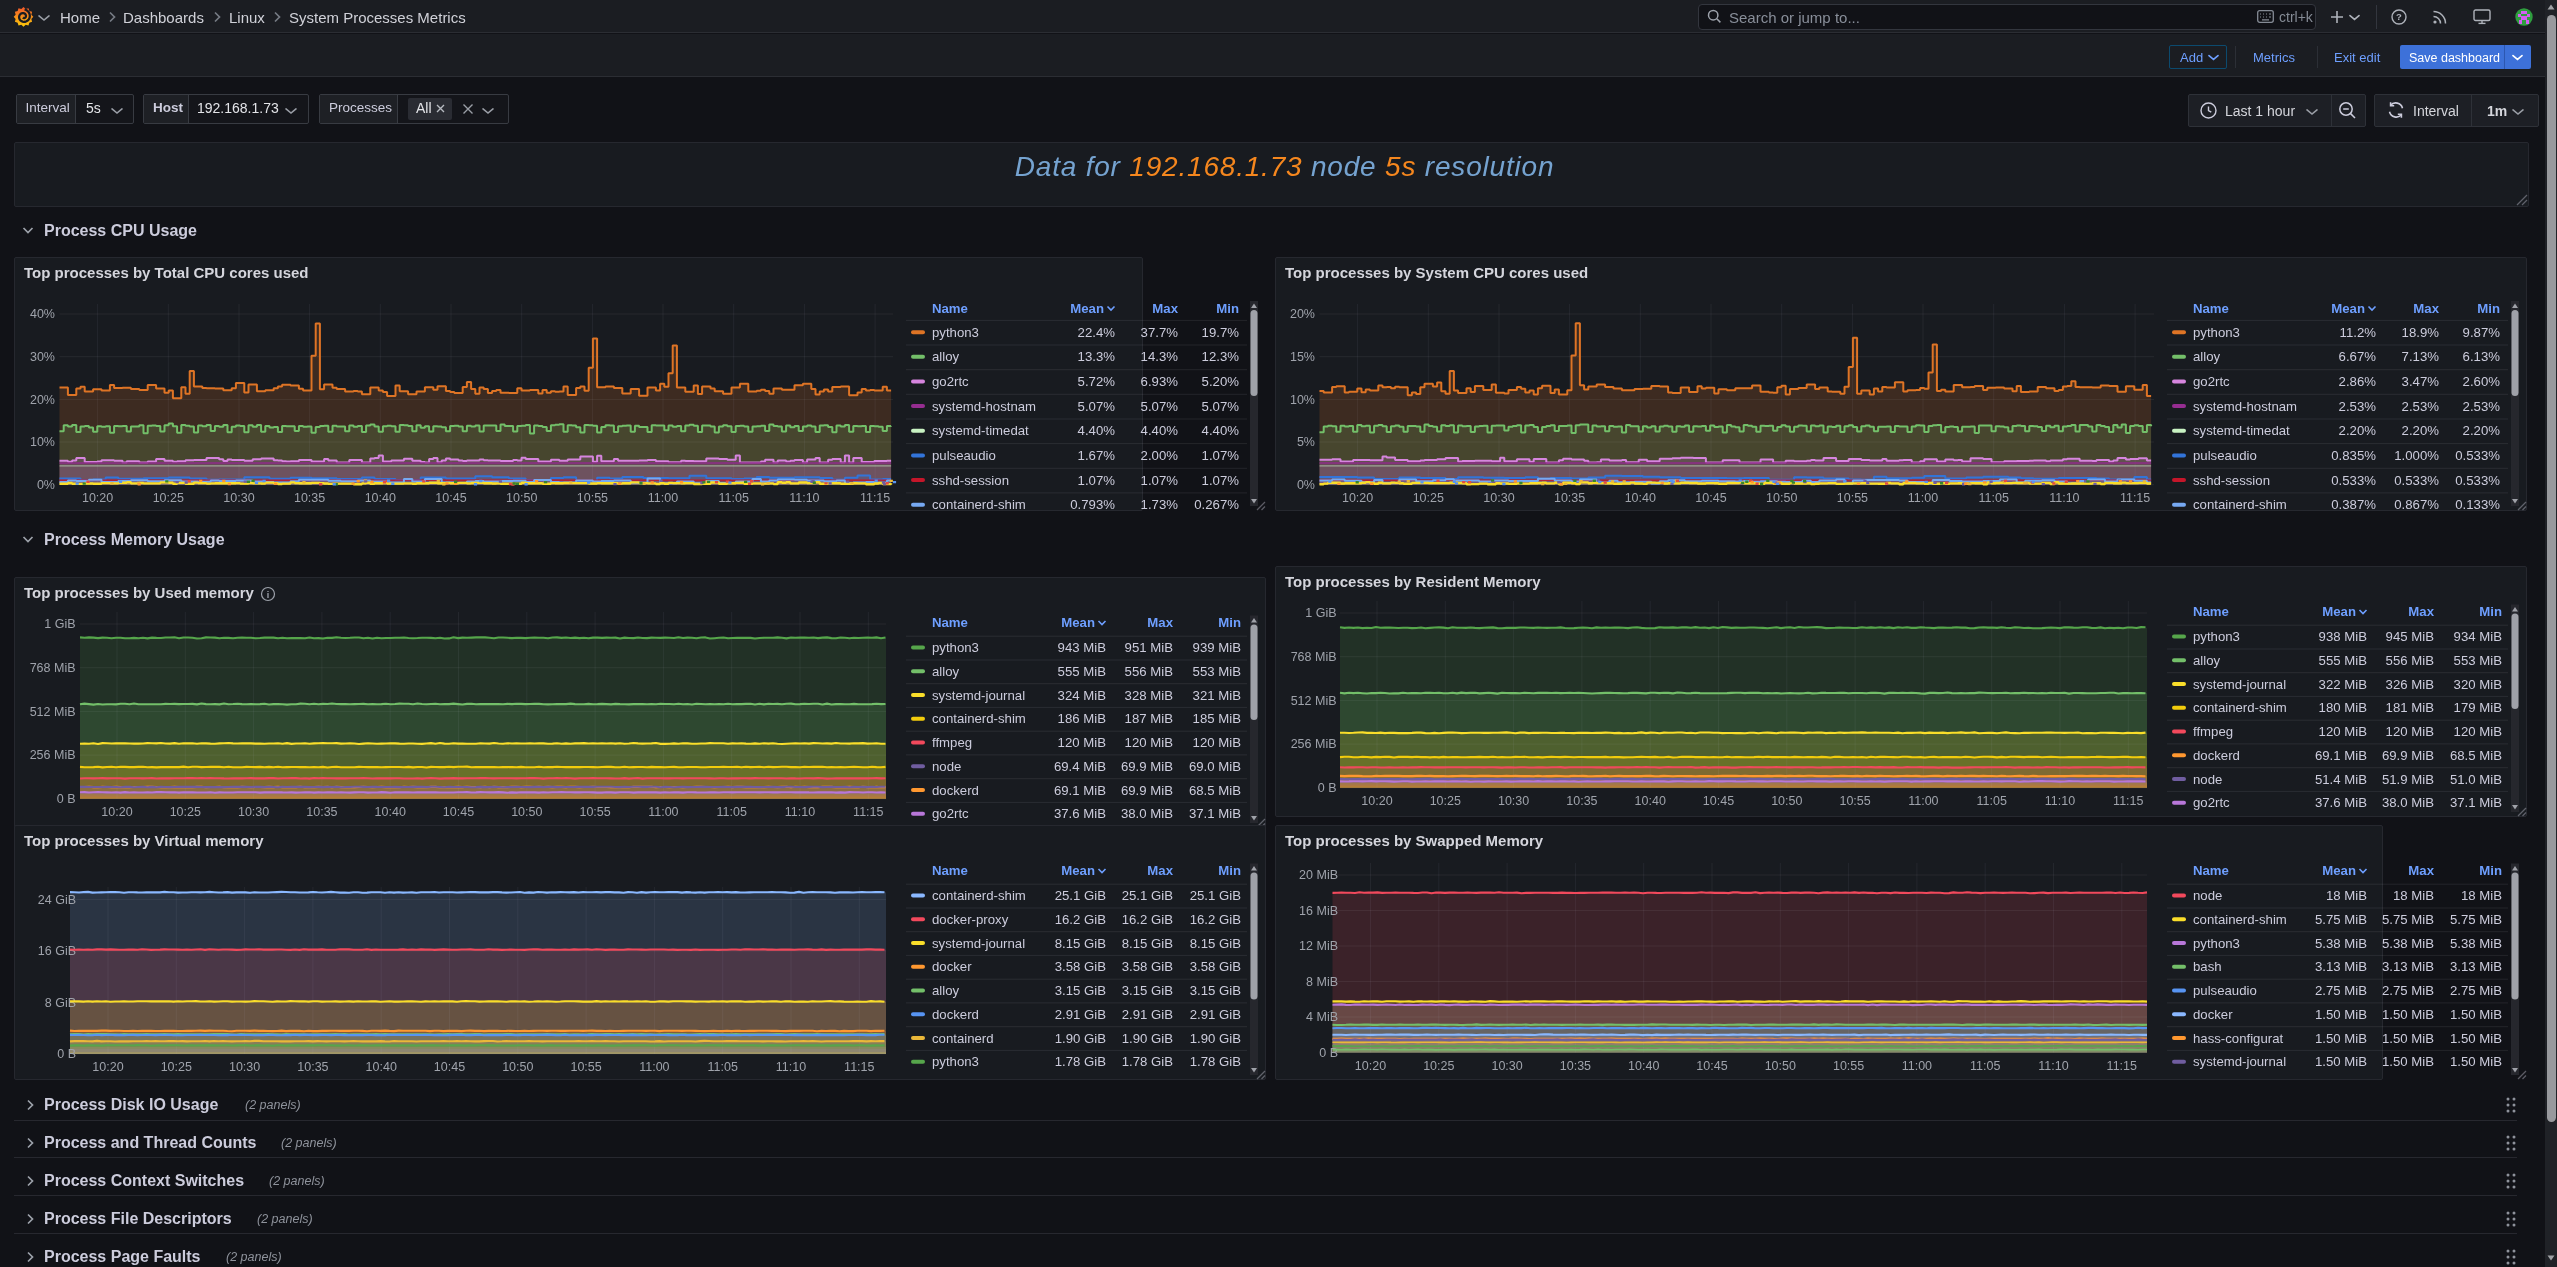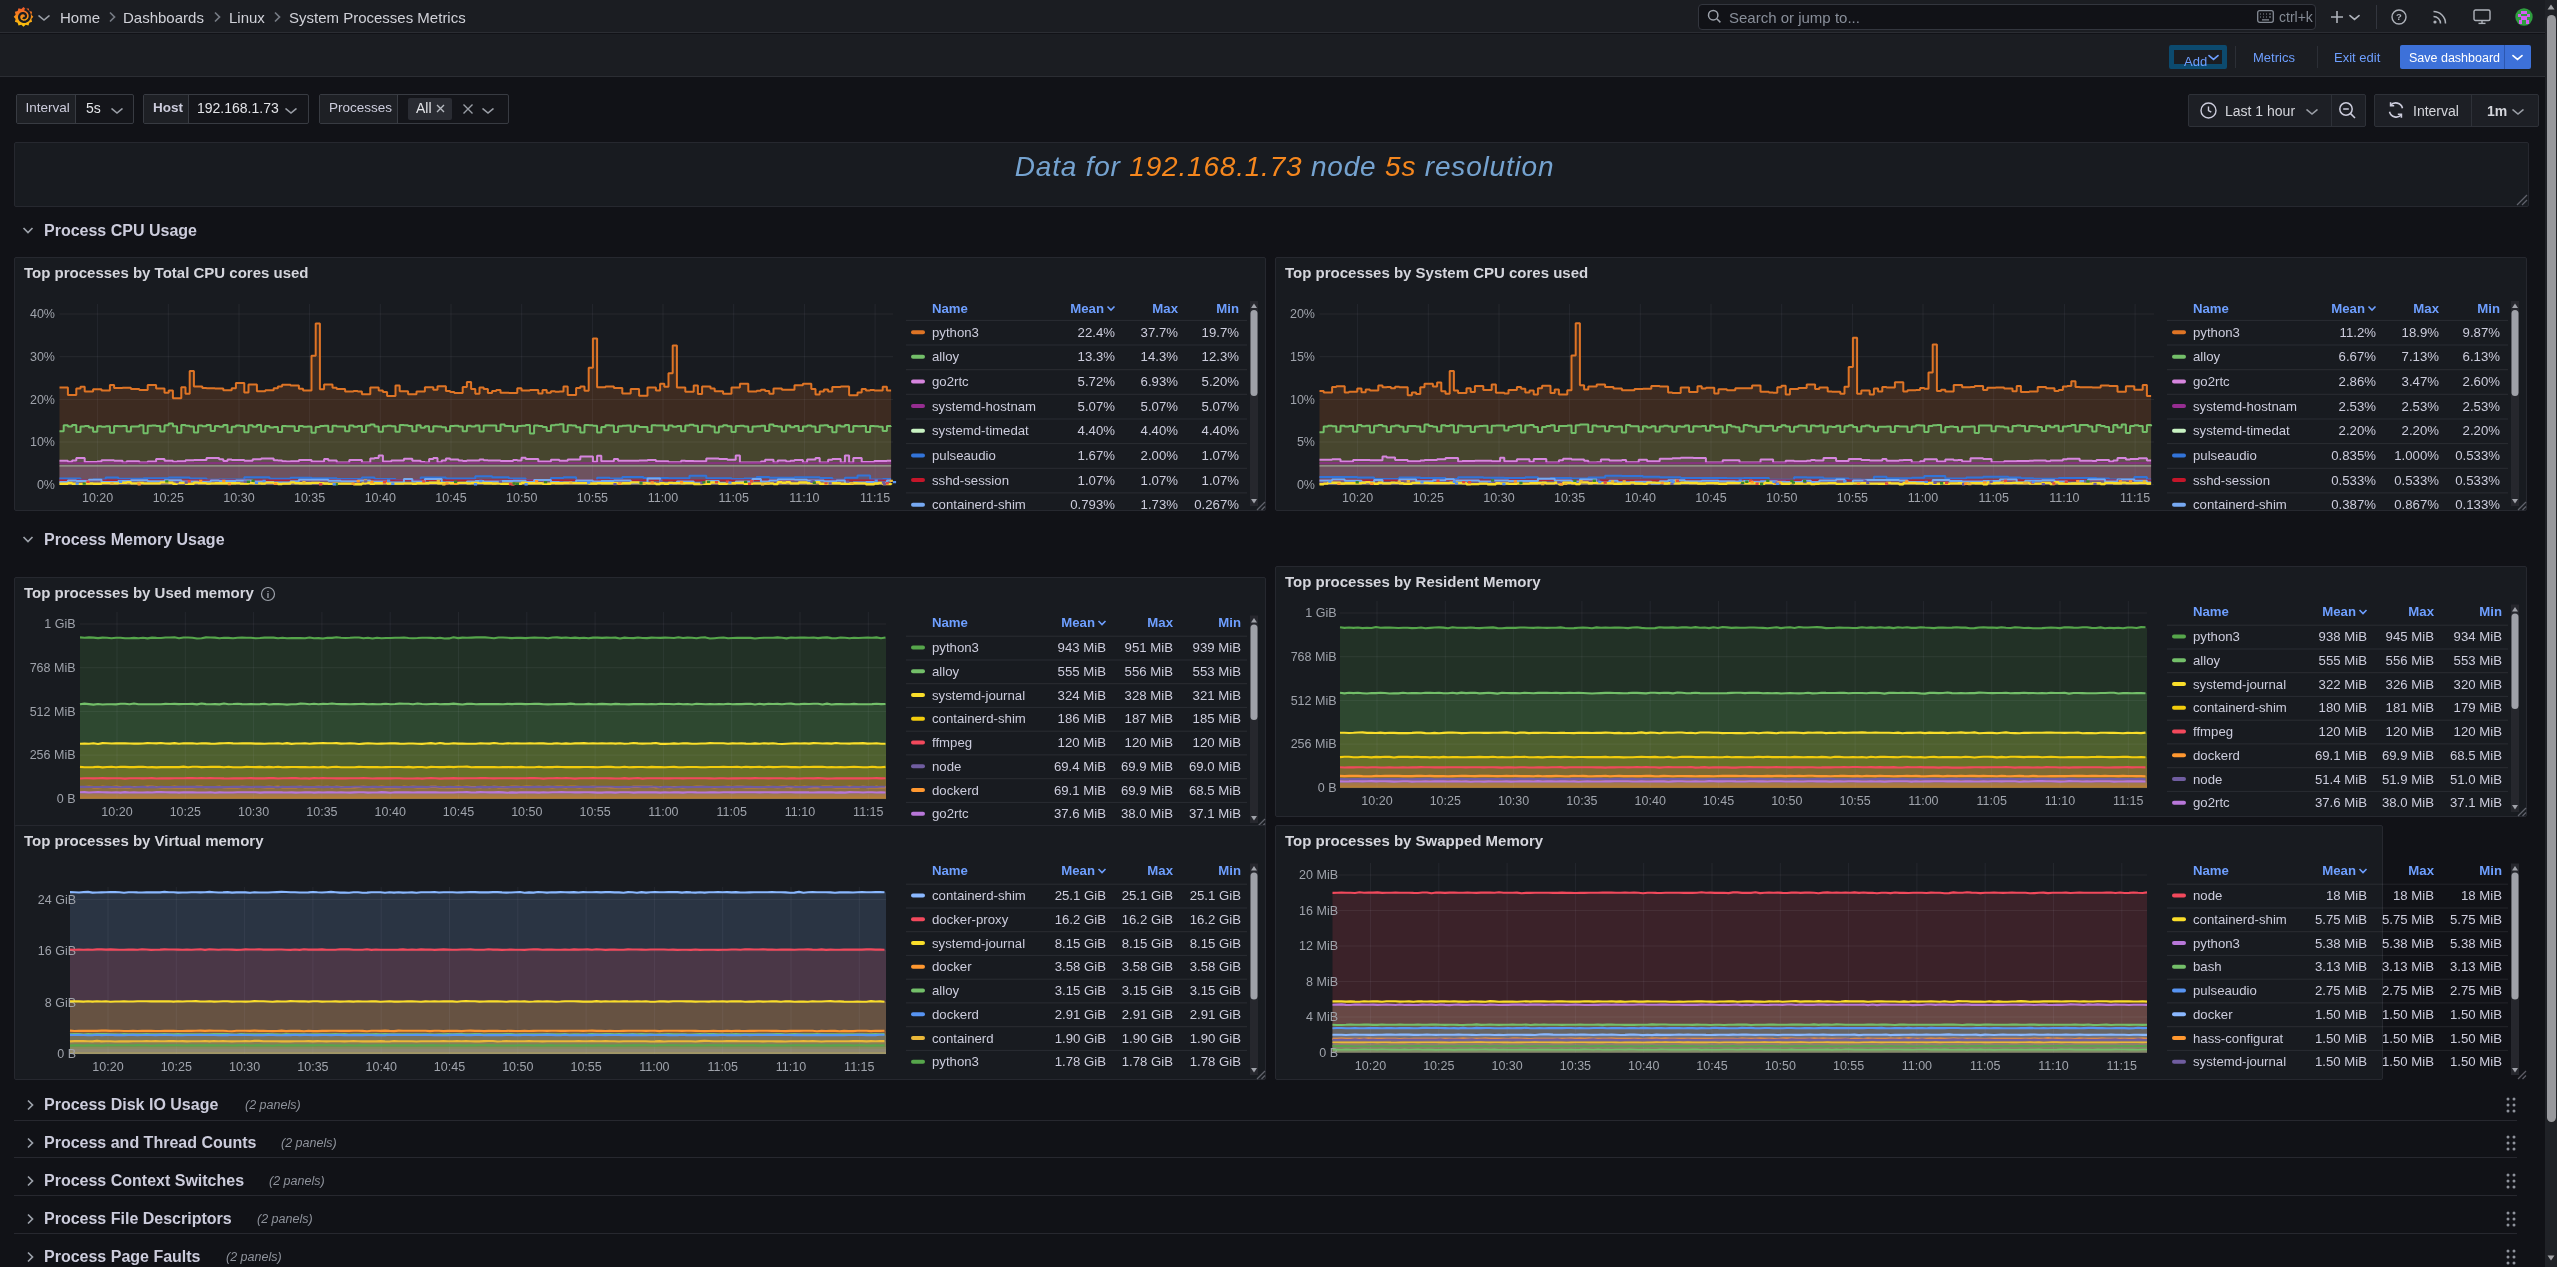--- a/index.html
+++ b/index.html
@@ -73,21 +73,21 @@
 <svg class="abs" style="left:2515px;top:8px" width="18" height="18" viewBox="0 0 18 18">
 <clipPath id="avc">
       <circle cx="9" cy="9" r="8.7"></circle>
     </clipPath>
 <g clip-path="url(#avc)">
       <rect width="18" height="18" fill="#2f9e3f"></rect>
 <path fill="#d45ef2" d="M6 3h6v3H6zM3 6h3v3H3zM12 6h3v3h-3zM6 8h6v4H6zM4 12h3v4H4zM11 12h3v4h-3z"></path>
     </g>
   </svg>
 <div class="abs" style="left:0;top:34px;width:2557px;height:43px;background:#1b1d22;border-bottom:1px solid #2b2d33"></div>
-<div class="abs" style="left:2169px;top:45px;width:58px;height:24px;border:5px solid #0c4a6e;border-radius:2px;color:#6e9fff;font-size:13px;font-weight:500;padding:4px 0 0 10px">Add</div>
+<div class="abs" style="left:2169px;top:45px;width:58px;height:24px;border:1px solid #0c4a6e;border-radius:2px;color:#6e9fff;font-size:13px;font-weight:500;padding:4px 0 0 10px">Add</div>
 <svg class="abs" style="left:2208px;top:53px" width="11" height="9" viewBox="0 0 11 9">
     <path d="M1 2.625l4.5 3.75 4.5 -3.75" stroke="#6e9fff" stroke-width="1.6" fill="none" stroke-linecap="round"></path>
   </svg>
 <div class="abs" style="left:2235px;top:46px;width:1px;height:22px;background:#2c2f36"></div>
 <div class="abs" style="left:2253px;top:50px;font-size:13px;font-weight:500;color:#6e9fff">Metrics</div>
 <div class="abs" style="left:2317px;top:46px;width:1px;height:22px;background:#2c2f36"></div>
 <div class="abs" style="left:2334px;top:50px;font-size:13px;font-weight:500;color:#6e9fff">Exit edit</div>
 <div class="abs" style="left:2400px;top:45px;width:131px;height:24px;background:#3d71d9;border-radius:2px"></div>
 <div class="abs" style="left:2409px;top:51px;font-size:12.5px;font-weight:500;color:#ffffff">Save dashboard</div>
 <div class="abs" style="left:2504px;top:45px;width:1px;height:24px;background:#2c57b0"></div>
@@ -159,21 +159,21 @@
     </g>
   </svg>
 <svg class="abs" style="left:22px;top:226px" width="12" height="8" viewBox="0 0 12 8">
     <path d="M1.5 2L6 6.5 10.5 2" stroke="#9da2ab" stroke-width="1.7" fill="none"></path>
   </svg>
 <div class="abs rowtitle" style="left:44px;top:222px">Process CPU Usage</div>
 <svg class="abs" style="left:22px;top:535px" width="12" height="8" viewBox="0 0 12 8">
     <path d="M1.5 2L6 6.5 10.5 2" stroke="#9da2ab" stroke-width="1.7" fill="none"></path>
   </svg>
 <div class="abs rowtitle" style="left:44px;top:531px">Process Memory Usage</div>
-<div class="panel" style="left:14px;top:257px;width:1252px;height:254px">
+<div class="panel" style="left:14px;top:257px;width:1129px;height:254px">
     <svg width="1252" height="254" viewBox="0 0 1252 254" style="position:absolute;left:0;top:0">
       <text x="9" y="20" class="ptitle">Top processes by Total CPU cores used</text>
       <path d="M44.5 129.5H48.7H52.9V137H57.1H61.3V130.5H65.5V128.8H69.7V133.6H73.9H78.1V131.2H82.3H86.5V132.5H90.7H94.9V127H99.1V130.1H103.3H107.5V129.7H111.7H115.9V131H120.1H124.3V132.1H128.5H132.7V127H136.9H141.1V130.5H145.3H149.5V134.7H153.7V132.6H157.9V140.3H162.1H166.3V129.2H170.5V135.8H174.7V113H178.9V128.4H183.1H187.3V130H191.5V130.2H195.7H199.9V130.4H204.1H208.3V132.3H212.5H216.7V130.3H220.9V125.1H225.1H229.3V134.6H233.5V126.5H237.7H241.9V133.2H246.1H250.3V132.2H254.5H258.7V130.2H262.9V128.6H267.1V126.7H271.3H275.5V127.6H279.7H283.9V130.8H288.1V132.5H292.3H296.5V97.8H300.7V65.6H304.9V131.3H309.1V126.6H313.3H317.5V129.8H321.7V131H325.9H330.1V133.4H334.3H338.5V132.9H342.7V133.5H346.9V136.2H351.1H355.3V129.5H359.5H363.7V132.6H367.9V134.1H372.1V138H376.3H380.5V127.5H384.7V133.3H388.9H393.1V136.2H397.3H401.5V133.5H405.7H409.9V129.3H414.1H418.3V131.8H422.5V128.2H426.7H430.9V133H435.1V134H439.3V134.9H443.5H447.7V129H451.9V123.9H456.1V131.1H460.3V135.7H464.5V129.4H468.7V131H472.9V135H477.1V133H481.3V132H485.5V134.8H489.7H493.9V135H498.1H502.3V130.2H506.5V132.6H510.7H514.9V131.9H519.1H523.3V135.4H527.5V132H531.7V134.8H535.9V133.3H540.1V133.7H544.3V133.4H548.5V128.6H552.7V136.9H556.9H561.1V130H565.3V128.5H569.5V132.7H573.7V109.8H577.9V80.6H582.1V129.2H586.3H590.5V128.6H594.7H598.9V130.1H603.1H607.3V135.4H611.5H615.7V131H619.9H624.1V137.7H628.3H632.5V129.5H636.7H640.9V132.6H645.1V125.8H649.3V128.8H653.5V115.3H657.7V87.4H661.9V129.6H666.1H670.3V133.8H674.5H678.7V127.5H682.9V136.1H687.1V128.4H691.3H695.5V130.5H699.7V133.2H703.9H708.1V135.7H712.3H716.5V129.6H720.7H724.9V125.8H729.1H733.3V133.6H737.5H741.7V132.8H745.9V131.7H750.1V133H754.3V135.7H758.5V130.5H762.7H766.9V131.7H771.1H775.3H779.5V127.2H783.7H787.9V125.8H792.1H796.3V131H800.5V136.6H804.7V133.4H808.9V131.4H813.1V133.6H817.3V128.9H821.5H825.7V128.6H829.9H834.1V137.2H838.3H842.5V134.6H846.7V131.1H850.9V132.5H855.1V132.1H859.3V132.6H863.5H867.7V128.7H871.9V132.5H876.1L876.1 132.5L876.1 226.7L44.5 226.7Z" fill="#DE7425" fill-opacity="0.19"></path>
       <path d="M44.5 173.2H48.7V167.2H52.9V168.6H57.1V167H61.3V174H65.5V168.6H69.7V168H73.9V169.5H78.1V173.7H82.3V168.3H86.5V168.7H90.7V168.3H94.9V174.7H99.1V167.9H103.3V168.3H107.5V167.9H111.7V173.4H115.9V168.5H120.1V168.4H124.3V167.3H128.5V175.2H132.7V167.7H136.9V167.4H141.1V167.9H145.3V173.5H149.5V167.3H153.7V165.6H157.9V168.3H162.1V174.8H166.3V166.9H170.5V167.7H174.7V168.4H178.9V174.6H183.1V167.4H187.3V168.3H191.5V166.9H195.7V173.1H199.9V168H204.1V168.7H208.3V167.1H212.5V174.2H216.7V168.8H220.9V167.6H225.1V168H229.3V174.3H233.5V167.2H237.7V168.8H241.9V166.9H246.1V173.8H250.3V168.1H254.5V169.5H258.7V169H262.9V174H267.1V168H271.3V168.3H275.5V168.2H279.7V173.1H283.9V167.9H288.1V168.7H292.3V168.5H296.5V174.7H300.7V168.9H304.9V167.9H309.1V167.7H313.3V173.8H317.5V167.8H321.7V168.6H325.9V168.6H330.1V173.3H334.3V167.6H338.5V168.8H342.7V168.1H346.9V174.1H351.1V167.6H355.3V166.6H359.5V168.4H363.7V173.7H367.9V168.3H372.1V167.8H376.3V168.2H380.5V173.8H384.7V167.1H388.9V167.3H393.1V168.1H397.3V173.3H401.5V167.3H405.7V169.8H409.9V168.2H414.1V173.6H418.3V168.3H422.5V168.6H426.7V169.2H430.9V173.2H435.1V168.1H439.3V167.8H443.5V168.4H447.7V173.2H451.9V167.7H456.1V168.5H460.3V167.4H464.5V173.5H468.7V167.5H472.9H477.1V167.5H481.3V173H485.5V166.6H489.7V168.1H493.9H498.1V173.5H502.3V168.1H506.5V167.8H510.7V167H514.9V175.6H519.1V167.5H523.3V168.1H527.5V169H531.7V172.9H535.9V167.2H540.1V166.7H544.3V166.3H548.5V173.8H552.7V167.3H556.9V167.4H561.1V169.2H565.3V174.5H569.5V167H573.7V167.3H577.9V167.8H582.1V174.5H586.3V169H590.5V167.3H594.7V167.5H598.9V174.1H603.1V168.3H607.3V167.8H611.5V167.4H615.7V173.8H619.9V167.8H624.1V169.1H628.3H632.5V173.9H636.7V167.3H640.9V167.4H645.1V167.5H649.3V172.3H653.5V167.6H657.7V168.7H661.9V168H666.1V173.2H670.3V167.6H674.5V166.7H678.7V167.7H682.9V173.9H687.1V167.6H691.3V167.4H695.5V168.5H699.7V174.6H703.9V168.6H708.1V167.3H712.3V168.2H716.5V174.1H720.7V168.1H724.9V167.7H729.1V168.4H733.3V173.8H737.5V168.4H741.7V168.2H745.9V167.8H750.1V172.9H754.3V166.6H758.5V168.1H762.7V168.6H766.9V173.4H771.1V167.5H775.3V169.2H779.5V167.9H783.7V172.9H787.9V168.6H792.1V167.6H796.3V168.5H800.5V173.9H804.7V167.5H808.9V167.3H813.1V168.9H817.3V174.3H821.5V167.4H825.7V168.5H829.9V166.9H834.1V173.8H838.3V168H842.5V168.2H846.7V167.9H850.9V174.1H855.1V168.1H859.3V168.2H863.5V168.7H867.7V173.1H871.9V168.1H876.1V167.9L876.1 167.9L876.1 226.7L44.5 226.7Z" fill="#73BF69" fill-opacity="0.19"></path>
       <path d="M44.5 202.8H48.7H52.9V203.8H57.1V202.5H61.3V200.1H65.5H69.7V204H73.9H78.1H82.3V203.6H86.5V202.2H90.7H94.9H99.1V202.8H103.3H107.5V204.5H111.7V203.3H115.9H120.1H124.3V204.5H128.5H132.7V203.5H136.9H141.1V201H145.3H149.5V202.8H153.7H157.9V203.8H162.1V203.2H166.3H170.5V202.3H174.7H178.9V201.9H183.1H187.3H191.5V200.1H195.7H199.9H204.1V201.3H208.3V203H212.5V201.4H216.7V201.9H220.9H225.1H229.3V202.7H233.5H237.7V201.2H241.9H246.1V200.6H250.3H254.5H258.7V202.2H262.9V202.4H267.1V203.3H271.3V203.4H275.5V203.3H279.7H283.9V201.9H288.1H292.3H296.5V203.5H300.7H304.9H309.1V201H313.3V202.5H317.5H321.7V204.5H325.9H330.1H334.3V201.9H338.5H342.7H346.9V204.5H351.1H355.3V200.4H359.5V199.9H363.7V197.6H367.9V203.6H372.1H376.3V202.6H380.5H384.7H388.9V200.8H393.1H397.3V202.8H401.5H405.7V203.9H409.9V204.5H414.1V200.9H418.3V199.9H422.5V204.3H426.7V202.5H430.9V200.5H435.1V201.5H439.3H443.5V202.4H447.7V203.1H451.9V202.5H456.1H460.3H464.5V201.4H468.7V202.2H472.9V202.4H477.1H481.3H485.5V203.1H489.7H493.9H498.1V201.9H502.3V202.4H506.5V199.7H510.7V201H514.9H519.1H523.3V203.4H527.5H531.7H535.9V201.7H540.1H544.3V202.7H548.5H552.7V201.4H556.9H561.1H565.3V198.4H569.5H573.7H577.9V203.8H582.1V197.7H586.3V203.3H590.5H594.7H598.9V201H603.1V202.8H607.3H611.5H615.7H619.9H624.1V202.6H628.3H632.5V202.1H636.7H640.9V203.2H645.1H649.3H653.5V204.2H657.7H661.9H666.1V202.8H670.3V202.9H674.5H678.7V203.3H682.9H687.1H691.3V200.5H695.5H699.7H703.9V201.1H708.1H712.3V201.8H716.5H720.7V197.6H724.9V204.5H729.1H733.3H737.5V204.4H741.7H745.9V203.5H750.1V201.7H754.3H758.5V204.5H762.7V202.6H766.9H771.1V203.6H775.3V202.8H779.5V201.9H783.7H787.9V204.5H792.1V201.5H796.3H800.5V200H804.7V204.5H808.9H813.1V201.7H817.3V200.9H821.5H825.7V204.4H829.9V197.6H834.1V204.4H838.3V199.9H842.5H846.7V204H850.9H855.1H859.3V203H863.5H867.7H871.9V202.8H876.1L876.1 202.8L876.1 226.7L44.5 226.7Z" fill="#D685DE" fill-opacity="0.19"></path>
       <path d="M44.5 205H48.7H52.9H57.1H61.3H65.5H69.7H73.9H78.1H82.3H86.5H90.7H94.9H99.1H103.3H107.5H111.7H115.9H120.1H124.3H128.5H132.7H136.9H141.1H145.3H149.5H153.7H157.9H162.1H166.3H170.5H174.7H178.9H183.1H187.3H191.5H195.7H199.9H204.1H208.3H212.5H216.7H220.9H225.1H229.3H233.5H237.7H241.9H246.1H250.3H254.5H258.7H262.9H267.1H271.3H275.5H279.7H283.9H288.1H292.3H296.5H300.7H304.9H309.1H313.3H317.5H321.7H325.9H330.1H334.3H338.5H342.7H346.9H351.1H355.3H359.5H363.7H367.9H372.1H376.3H380.5H384.7H388.9H393.1H397.3H401.5H405.7H409.9H414.1H418.3H422.5H426.7H430.9H435.1H439.3H443.5H447.7H451.9H456.1H460.3H464.5H468.7H472.9H477.1H481.3H485.5H489.7H493.9H498.1H502.3H506.5H510.7H514.9H519.1H523.3H527.5H531.7H535.9H540.1H544.3H548.5H552.7H556.9H561.1H565.3H569.5H573.7H577.9H582.1H586.3H590.5H594.7H598.9H603.1H607.3H611.5H615.7H619.9H624.1H628.3H632.5H636.7H640.9H645.1H649.3H653.5H657.7H661.9H666.1H670.3H674.5H678.7H682.9H687.1H691.3H695.5H699.7H703.9H708.1H712.3H716.5H720.7H724.9H729.1H733.3H737.5H741.7H745.9H750.1H754.3H758.5H762.7H766.9H771.1H775.3H779.5H783.7H787.9H792.1H796.3H800.5H804.7H808.9H813.1H817.3H821.5H825.7H829.9H834.1H838.3H842.5H846.7H850.9H855.1H859.3H863.5H867.7H871.9H876.1L876.1 205L876.1 226.7L44.5 226.7Z" fill="#8E2C89" fill-opacity="0.19"></path>
       <path d="M44.5 207.9H48.7H52.9H57.1H61.3H65.5H69.7H73.9H78.1H82.3H86.5H90.7H94.9H99.1H103.3H107.5H111.7H115.9H120.1H124.3H128.5H132.7H136.9H141.1H145.3H149.5H153.7H157.9H162.1H166.3H170.5H174.7H178.9H183.1H187.3H191.5H195.7H199.9H204.1H208.3H212.5H216.7H220.9H225.1H229.3H233.5H237.7H241.9H246.1H250.3H254.5H258.7H262.9H267.1H271.3H275.5H279.7H283.9H288.1H292.3H296.5H300.7H304.9H309.1H313.3H317.5H321.7H325.9H330.1H334.3H338.5H342.7H346.9H351.1H355.3H359.5H363.7H367.9H372.1H376.3H380.5H384.7H388.9H393.1H397.3H401.5H405.7H409.9H414.1H418.3H422.5H426.7H430.9H435.1H439.3H443.5H447.7H451.9H456.1H460.3H464.5H468.7H472.9H477.1H481.3H485.5H489.7H493.9H498.1H502.3H506.5H510.7H514.9H519.1H523.3H527.5H531.7H535.9H540.1H544.3H548.5H552.7H556.9H561.1H565.3H569.5H573.7H577.9H582.1H586.3H590.5H594.7H598.9H603.1H607.3H611.5H615.7H619.9H624.1H628.3H632.5H636.7H640.9H645.1H649.3H653.5H657.7H661.9H666.1H670.3H674.5H678.7H682.9H687.1H691.3H695.5H699.7H703.9H708.1H712.3H716.5H720.7H724.9H729.1H733.3H737.5H741.7H745.9H750.1H754.3H758.5H762.7H766.9H771.1H775.3H779.5H783.7H787.9H792.1H796.3H800.5H804.7H808.9H813.1H817.3H821.5H825.7H829.9H834.1H838.3H842.5H846.7H850.9H855.1H859.3H863.5H867.7H871.9H876.1L876.1 207.9L876.1 226.7L44.5 226.7Z" fill="#C8F2C2" fill-opacity="0.06"></path>
       <path d="M44.5 220.5H48.7H52.9H57.1H61.3H65.5V222.2H69.7H73.9H78.1V221.4H82.3H86.5H90.7V219.6H94.9H99.1H103.3V220.8H107.5H111.7H115.9H120.1H124.3H128.5V220.3H132.7H136.9H141.1H145.3H149.5H153.7V219.4H157.9H162.1H166.3H170.5H174.7V220.5H178.9H183.1H187.3H191.5V221.7H195.7H199.9H204.1V221.6H208.3H212.5H216.7H220.9H225.1H229.3V219.3H233.5H237.7H241.9H246.1H250.3H254.5V220.8H258.7H262.9H267.1H271.3H275.5V219.8H279.7H283.9H288.1H292.3H296.5V220.2H300.7H304.9H309.1H313.3H317.5H321.7V221.1H325.9H330.1H334.3H338.5H342.7H346.9V219.6H351.1H355.3H359.5V221H363.7H367.9H372.1H376.3H380.5V222H384.7H388.9H393.1H397.3H401.5H405.7V219.6H409.9H414.1H418.3H422.5H426.7H430.9V220.5H435.1H439.3H443.5H447.7V220.4H451.9H456.1H460.3V218.3H464.5H468.7H472.9H477.1V219.3H481.3H485.5H489.7H493.9V220.5H498.1H502.3H506.5H510.7V222H514.9H519.1H523.3H527.5H531.7H535.9V220H540.1H544.3H548.5V219.3H552.7H556.9H561.1V222.8H565.3H569.5H573.7H577.9H582.1V219.7H586.3H590.5H594.7V220.4H598.9H603.1H607.3V219H611.5H615.7H619.9H624.1H628.3V220.1H632.5H636.7H640.9H645.1H649.3H653.5V220.2H657.7H661.9H666.1H670.3H674.5V217.8H678.7H682.9H687.1H691.3V220.2H695.5H699.7H703.9H708.1H712.3H716.5V221.1H720.7H724.9H729.1V220.4H733.3H737.5H741.7V218.9H745.9H750.1H754.3V219.8H758.5H762.7H766.9H771.1H775.3H779.5V219.3H783.7H787.9H792.1H796.3H800.5H804.7V220H808.9H813.1H817.3V221.7H821.5H825.7H829.9V219.8H834.1H838.3H842.5V217.5H846.7H850.9H855.1V221.6H859.3H863.5H867.7V221.1H871.9H876.1L876.1 221.1L876.1 226.7L44.5 226.7Z" fill="#3274D9" fill-opacity="0.19"></path>
       <path d="M44.5 222.1H48.7H52.9H57.1H61.3H65.5H69.7H73.9H78.1H82.3H86.5H90.7H94.9H99.1H103.3H107.5H111.7H115.9H120.1H124.3H128.5H132.7H136.9H141.1H145.3H149.5H153.7H157.9H162.1H166.3H170.5H174.7H178.9H183.1H187.3H191.5H195.7H199.9H204.1H208.3H212.5H216.7H220.9H225.1H229.3H233.5H237.7H241.9H246.1H250.3H254.5H258.7H262.9H267.1H271.3H275.5H279.7H283.9H288.1H292.3H296.5H300.7H304.9H309.1H313.3H317.5H321.7H325.9H330.1H334.3H338.5H342.7H346.9H351.1H355.3H359.5H363.7H367.9H372.1H376.3H380.5H384.7H388.9H393.1H397.3H401.5H405.7H409.9H414.1H418.3H422.5H426.7H430.9H435.1H439.3H443.5H447.7H451.9H456.1H460.3H464.5H468.7H472.9H477.1H481.3H485.5H489.7H493.9H498.1H502.3H506.5H510.7H514.9H519.1H523.3H527.5H531.7H535.9H540.1H544.3H548.5H552.7H556.9H561.1H565.3H569.5H573.7H577.9H582.1H586.3H590.5H594.7H598.9H603.1H607.3H611.5H615.7H619.9H624.1H628.3H632.5H636.7H640.9H645.1H649.3H653.5H657.7H661.9H666.1H670.3H674.5H678.7H682.9H687.1H691.3H695.5H699.7H703.9H708.1H712.3H716.5H720.7H724.9H729.1H733.3H737.5H741.7H745.9H750.1H754.3H758.5H762.7H766.9H771.1H775.3H779.5H783.7H787.9H792.1H796.3H800.5H804.7H808.9H813.1H817.3H821.5H825.7H829.9H834.1H838.3H842.5H846.7H850.9H855.1H859.3H863.5H867.7H871.9H876.1L876.1 222.1L876.1 226.7L44.5 226.7Z" fill="#C4162A" fill-opacity="0.19"></path>
       <path d="M44.5 223.9H48.7H52.9V222.5H57.1H61.3V222.9H65.5H69.7H73.9V221.8H78.1H82.3H86.5V224H90.7H94.9H99.1H103.3V223H107.5H111.7H115.9V222.2H120.1H124.3H128.5H132.7V223.2H136.9H141.1H145.3H149.5V222.3H153.7H157.9H162.1H166.3V223.5H170.5H174.7H178.9H183.1V223.7H187.3H191.5H195.7V222.6H199.9H204.1V223.1H208.3H212.5H216.7H220.9V222.5H225.1H229.3H233.5H237.7V223.5H241.9H246.1H250.3V224H254.5H258.7V224.4H262.9H267.1H271.3H275.5V223.3H279.7H283.9V221.7H288.1H292.3H296.5H300.7V221.8H304.9H309.1H313.3V222.8H317.5H321.7H325.9V223.2H330.1H334.3H338.5H342.7V222.5H346.9H351.1H355.3V223.4H359.5H363.7H367.9H372.1V224.5H376.3H380.5H384.7H388.9V221.1H393.1H397.3V223.5H401.5H405.7H409.9V221.1H414.1H418.3H422.5H426.7V224.4H430.9H435.1H439.3V225.1H443.5H447.7H451.9V223.4H456.1H460.3V222.9H464.5H468.7V223.6H472.9H477.1H481.3H485.5V223.1H489.7H493.9H498.1V222.7H502.3H506.5H510.7V223.9H514.9H519.1V222H523.3H527.5H531.7H535.9V223.9H540.1H544.3V224.6H548.5H552.7H556.9H561.1V222.4H565.3H569.5H573.7H577.9V223.6H582.1H586.3V223.1H590.5H594.7H598.9V222.6H603.1H607.3H611.5H615.7V224.7H619.9H624.1H628.3H632.5V220.4H636.7H640.9H645.1V225.2H649.3H653.5H657.7H661.9V223.4H666.1H670.3H674.5H678.7V225.3H682.9H687.1H691.3V223H695.5H699.7H703.9V224.9H708.1H712.3H716.5H720.7V223.4H724.9H729.1H733.3H737.5V221H741.7H745.9V223.5H750.1H754.3V222.6H758.5H762.7V221.6H766.9H771.1H775.3H779.5V221.7H783.7H787.9H792.1V222.6H796.3H800.5H804.7H808.9V223.2H813.1H817.3H821.5V222.4H825.7H829.9V224.9H834.1H838.3V224.4H842.5H846.7H850.9V224.1H855.1H859.3V224.7H863.5H867.7H871.9V222.5H876.1L876.1 222.5L876.1 226.7L44.5 226.7Z" fill="#76A9F2" fill-opacity="0.19"></path>

